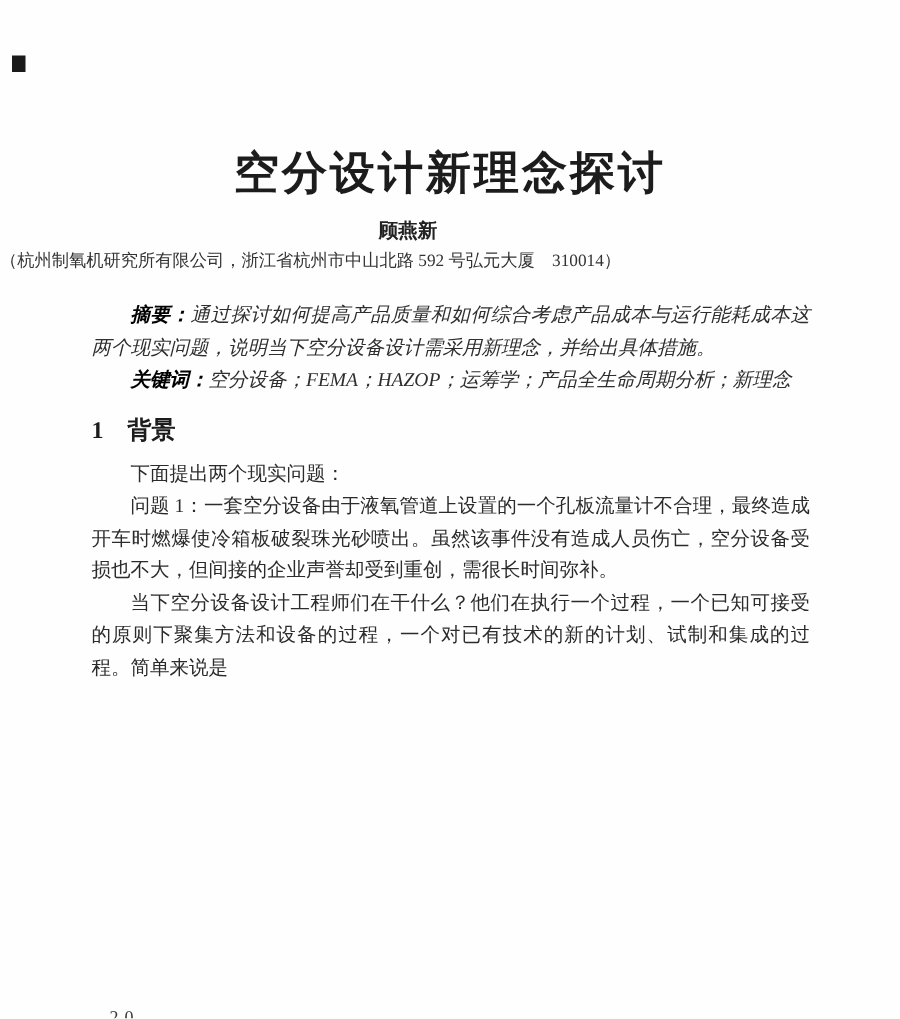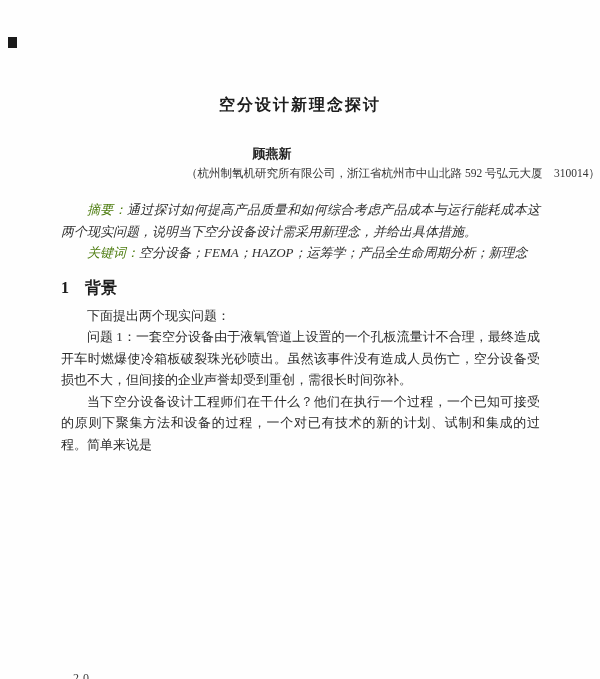--- a/index.html
+++ b/index.html
@@ -24,41 +24,41 @@
     height: 11px;
     background: #1a1a1a;
   }
   .title {
     position: absolute;
     top: 95px;
     left: 0;
     width: 600px;
     margin: 0;
     text-align: center;
-    font-size: 16px;
+    font-size: 30px;
     font-weight: bold;
     letter-spacing: 2px;
     color: #1c1c1c;
   }
   .author {
     position: absolute;
     top: 145px;
     left: 0;
     width: 544px;
     text-align: center;
     font-size: 13px;
     font-weight: bold;
     color: #222222;
   }
   .affiliation {
     position: absolute;
     top: 166px;
     left: 0;
     width: 600px;
-    text-align: right;
+    text-align: left;
     font-size: 11.5px;
     color: #333333;
   }
   .content {
     position: absolute;
     left: 61px;
     top: 199px;
     width: 479px;
     font-size: 13px;
     line-height: 21.5px;
@@ -66,22 +66,22 @@
   }
   .content p {
     margin: 0;
     text-indent: 2em;
   }
   .abstract-block {
     font-style: italic;
     color: #2e2e2e;
   }
   .abstract-block .lbl {
-    font-weight: normal;
-    color: #4d7c0f;
+    font-weight: bold;
+    color: #000000;
   }
   .section-heading {
     margin: 13px 0 7px 0;
     font-size: 16px;
     font-weight: bold;
     color: #1c1c1c;
     text-indent: 0;
     line-height: 21px;
   }
   .section-heading .num {

